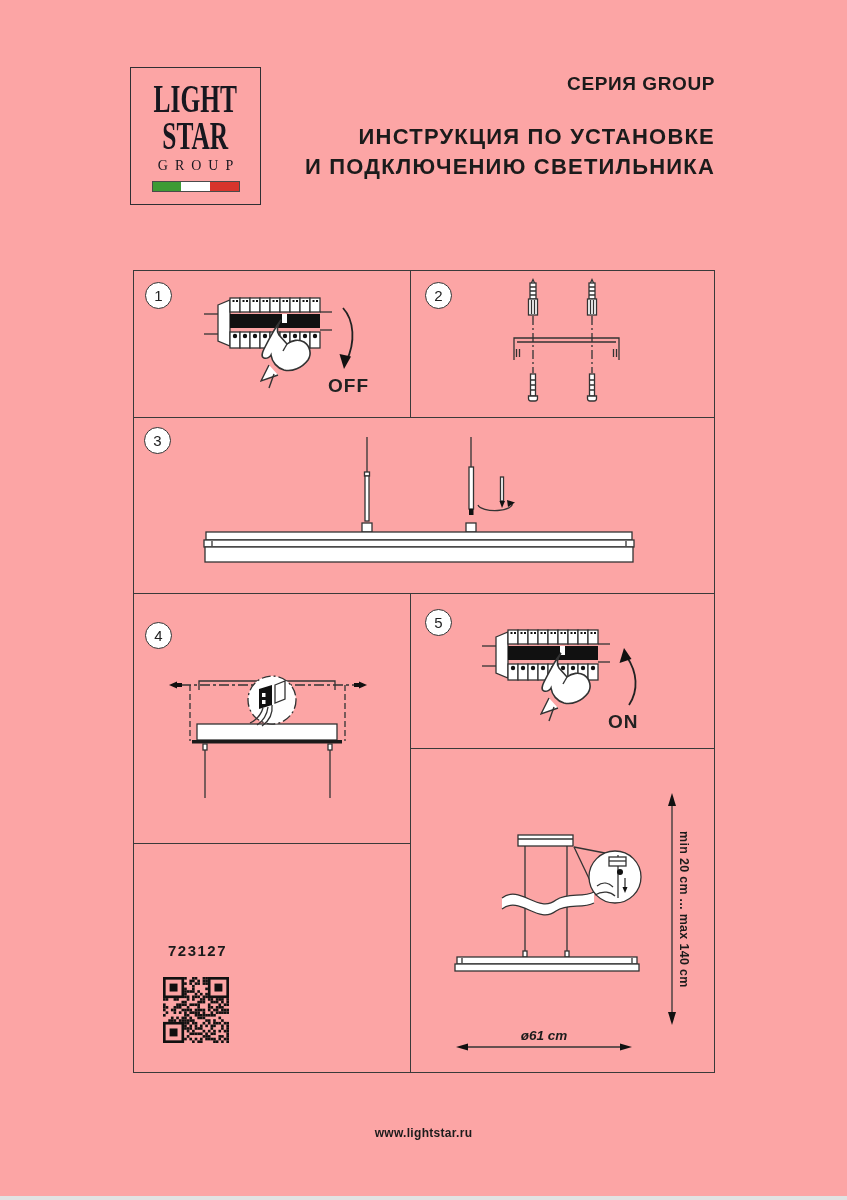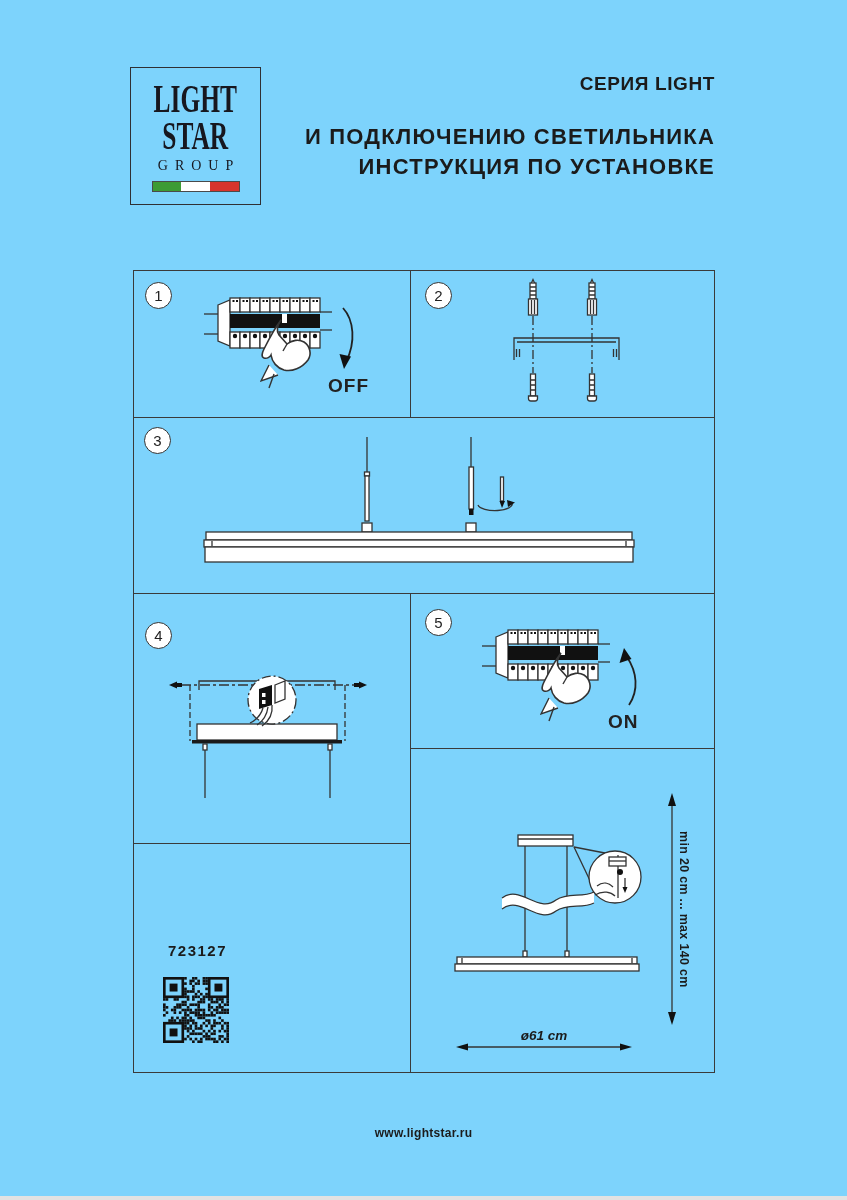--- a/index.html
+++ b/index.html
@@ -1,17 +1,17 @@
 <!DOCTYPE html>
 <html><head>
 <meta charset="utf-8">
 <style>
   html,body{margin:0;padding:0;background:#fff;}
   body{font-family:"Liberation Sans",sans-serif;color:#1b1b1b;}
-  #page{position:relative;width:847px;height:1200px;background:#7dd3fc;overflow:hidden;}
+  #page{position:relative;width:847px;height:1200px;background:#fca5a5;overflow:hidden;}
   .abs{position:absolute;}
 
   
   #logo-box{left:130px;top:67px;width:131px;height:138px;border:1.5px solid #2f2f33;
             display:flex;flex-direction:column;align-items:center;justify-content:center;box-sizing:border-box;}
   .logo-ls{font-family:"Liberation Serif",serif;font-weight:bold;font-size:41px;line-height:.88;
            color:#17171f;transform:scaleX(.62);transform-origin:center;text-align:center;letter-spacing:0;}
   .logo-group{font-family:"Liberation Serif",serif;font-size:14px;letter-spacing:7px;color:#17171f;
               margin-top:5px;margin-left:7px;}
   .logo-flag{width:86px;height:9px;border:1px solid #4a4a4a;display:flex;margin-top:7px;}
@@ -131,24 +131,24 @@
     </div>
     <div class="logo-group">GROUP</div>
     <div class="logo-flag">
       <span style="background:#3d9b35"></span>
       <span style="background:#ffffff"></span>
       <span style="background:#d7342c"></span>
     </div>
   </div>
 
   <div class="abs" id="title-block">
-    <div class="t-series">СЕРИЯ LIGHT</div>
+    <div class="t-series">СЕРИЯ GROUP</div>
     <div class="t-gap"></div>
+    <div class="t-instr">ИНСТРУКЦИЯ ПО УСТАНОВКЕ</div>
     <div class="t-instr">И ПОДКЛЮЧЕНИЮ СВЕТИЛЬНИКА</div>
-    <div class="t-instr">ИНСТРУКЦИЯ ПО УСТАНОВКЕ</div>
   </div>
 
   <div class="abs" id="grid">
     <div class="divider" style="left:0;right:0;top:145.5px;height:1.5px"></div>
     <div class="divider" style="left:0;right:0;top:321.5px;height:1.5px"></div>
     <div class="divider" style="left:275.5px;top:0;width:1.5px;height:147px"></div>
     <div class="divider" style="left:275.5px;top:322px;width:1.5px;bottom:0"></div>
     <div class="divider" style="left:0;width:277px;top:571.5px;height:1.5px"></div>
     <div class="divider" style="left:277px;right:0;top:476.5px;height:1.5px"></div>
   </div>

